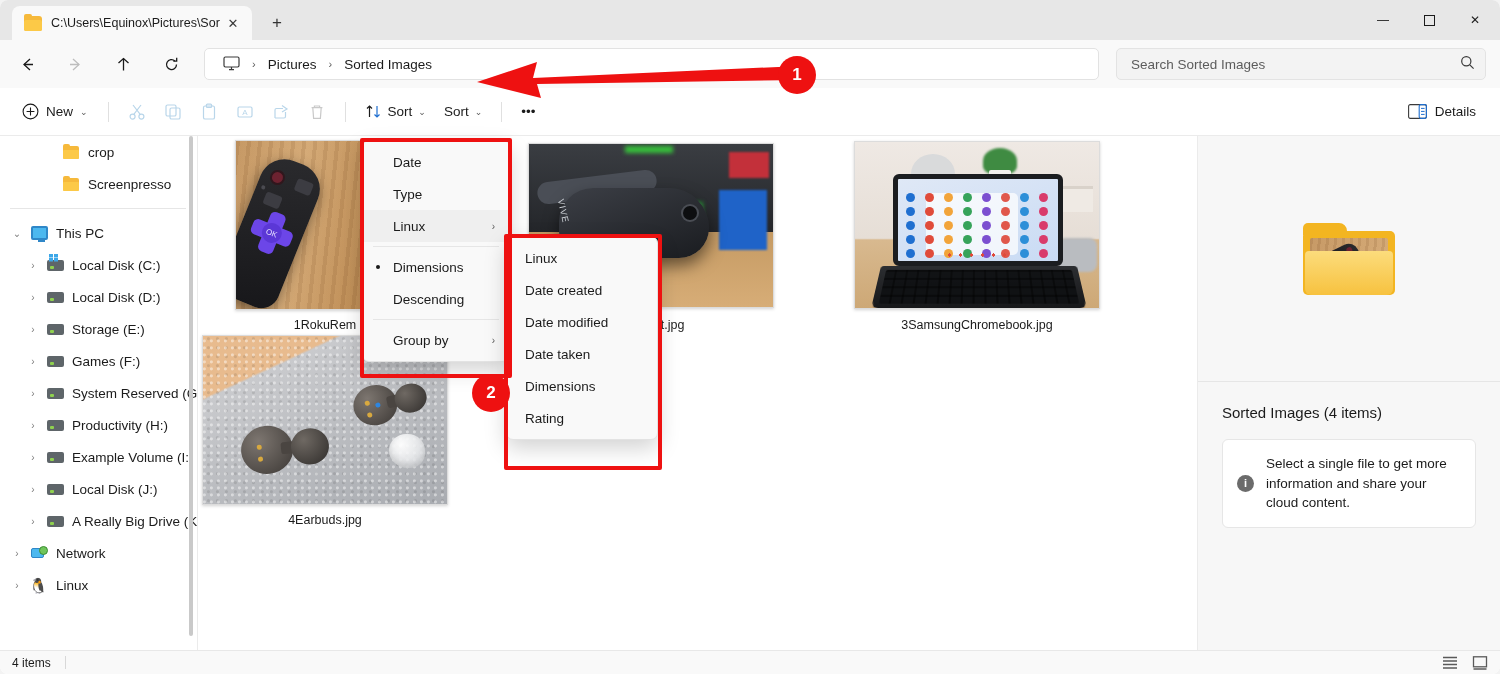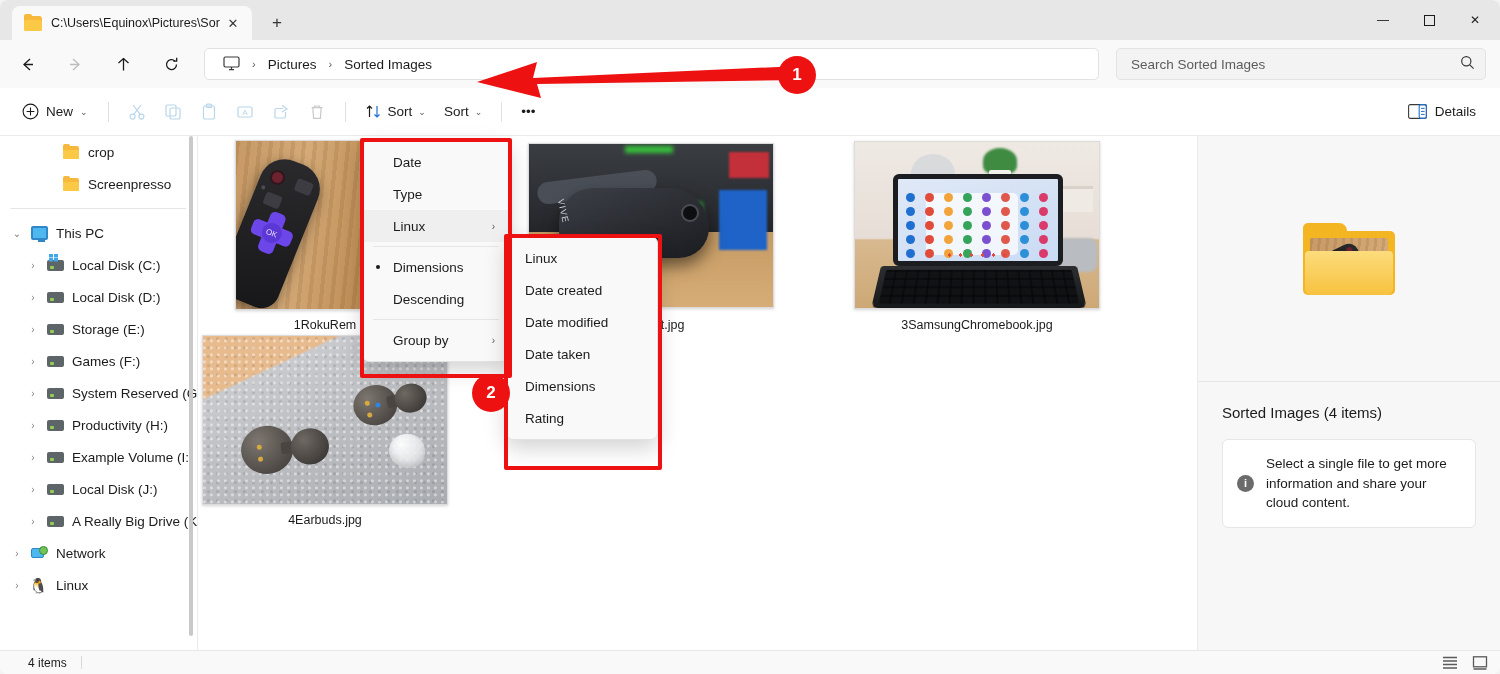--- a/index.html
+++ b/index.html
@@ -304,21 +304,21 @@
     width: 17px; height: 17px; border-radius: 50%; background: #6b6b6b; color: #fff;
     font-size: 11px; font-weight: bold; display:flex; align-items:center; justify-content:center;
     flex: 0 0 auto;
   }
   .infocard p { font-size: 13.5px; color: #1b1b1b; line-height: 1.45; }
 
   
   .statusbar {
     position: absolute; left: 0; bottom: 0; width: 1500px; height: 24px;
     background: #f9f9f9; border-top: 1px solid #e8e8e8;
-    display: flex; align-items: center; padding-left: 16px;
+    display: flex; align-items: center;
   }
   .status-text { font-size: 12px; color: #1b1b1b; margin-left: 12px; }
   .status-sep { width:1px; height:13px; background:#d8d8d8; margin-left: 14px; }
   .view-toggles { position:absolute; right: 10px; display:flex; gap: 10px; align-items:center; }
   .vt { width: 20px; height: 18px; display:flex; align-items:center; justify-content:center; color:#5a5a5a; }
 
   
   .menu {
     position: absolute; background: #f9f9f9;
     border: 1px solid #e3e3e3; border-radius: 7px;

